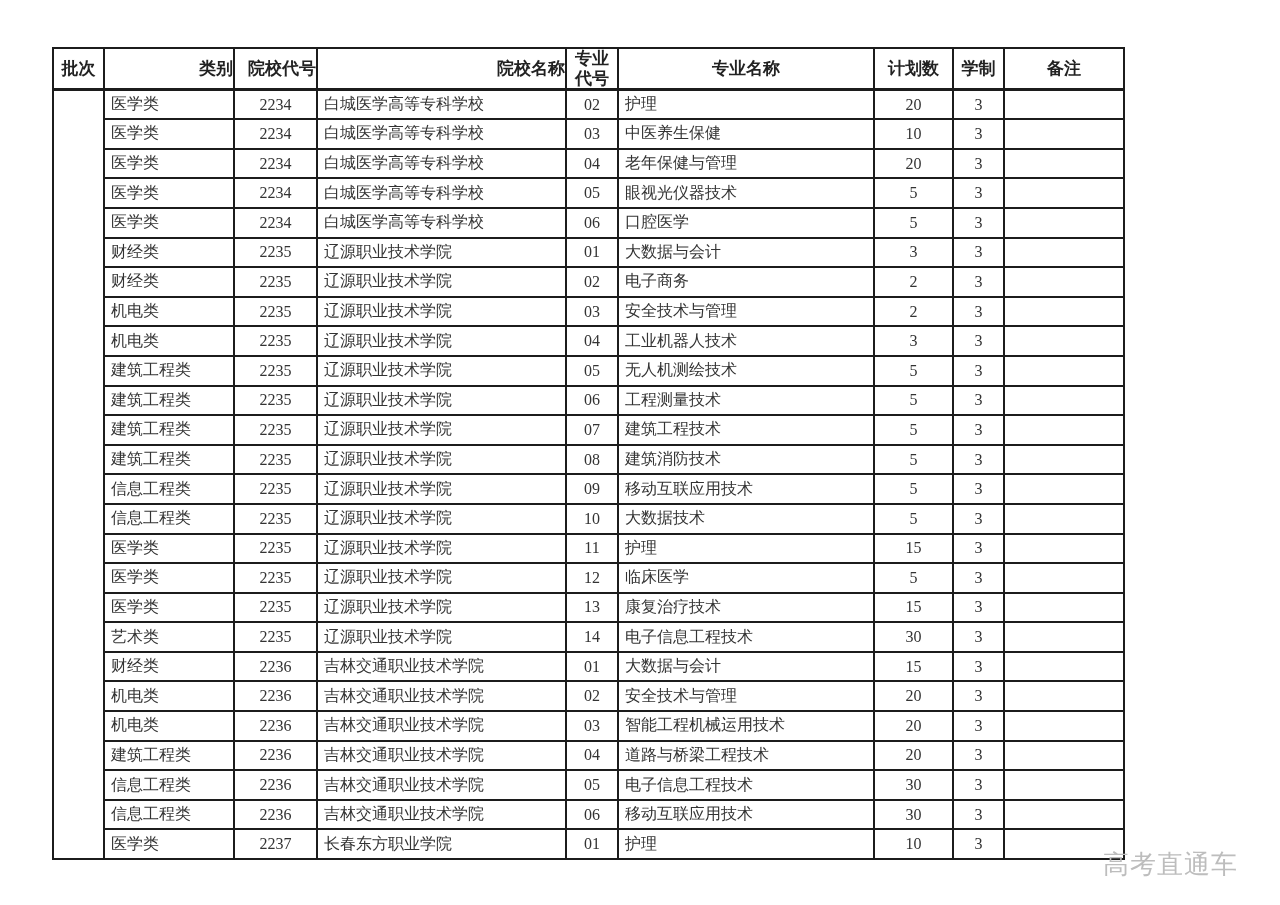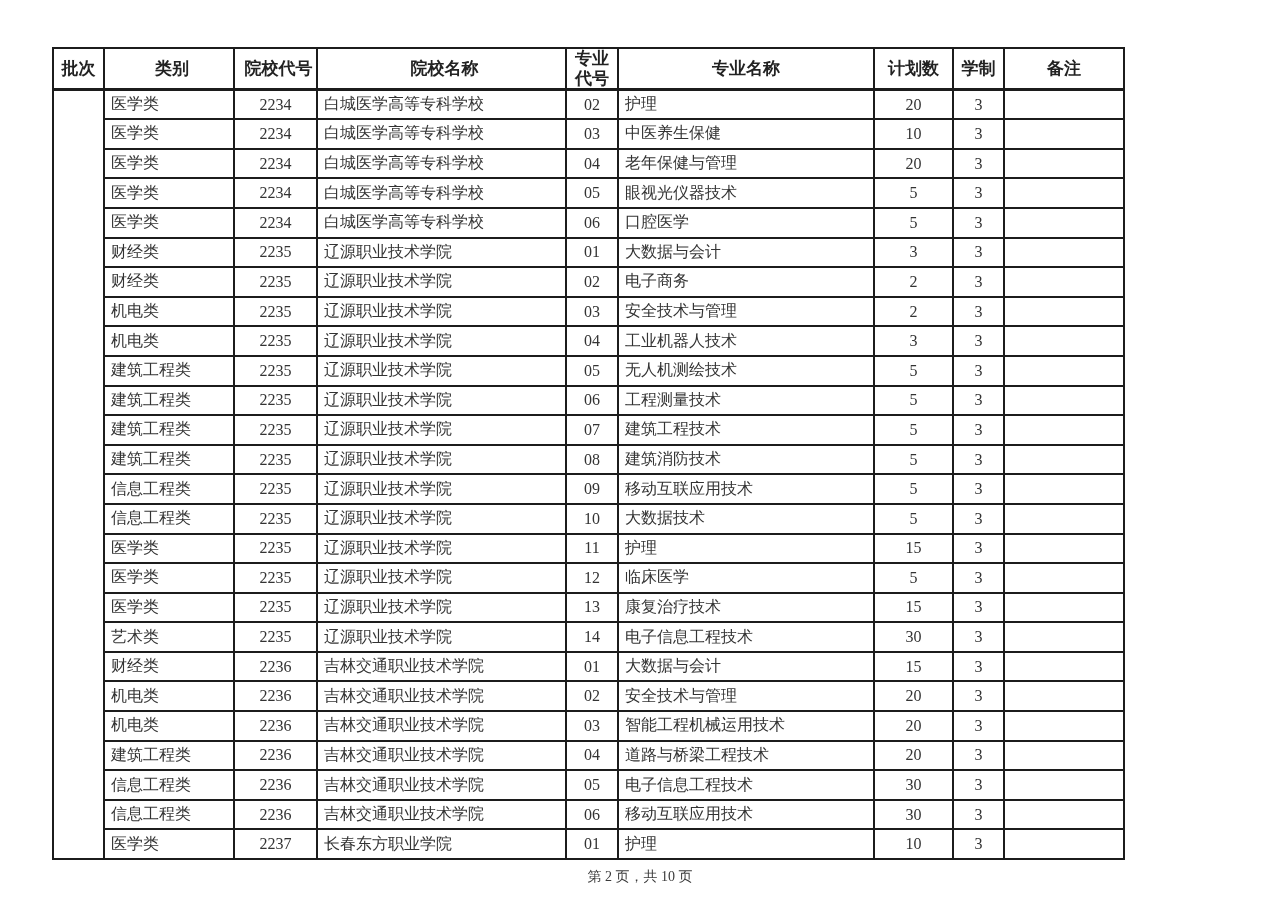--- a/index.html
+++ b/index.html
@@ -43,21 +43,21 @@
   table.plan-table tbody tr {
     height: 29.6px;
     padding-left: 28px;
   }
   table.plan-table tbody td {
     font-size: 16px;
     color: #333;
   }
   .left   { text-align: left; padding-left: 6px !important; }
   .center { text-align: center; }
-  th.hleft { text-align: center; padding-left: 6px !important; }
+  th.hleft { text-align: right; padding-left: 6px !important; }
   .batch-cell { background: #ffffff; }
   .footer {
     position: absolute;
     left: 0;
     top: 868px;
     width: 1280px;
     text-align: center;
     font-size: 14px;
     color: #3a3a3a;
     font-family: "Liberation Serif", "DejaVu Serif", serif;
@@ -360,15 +360,15 @@
           <td class="left">长春东方职业学院</td>
           <td class="center">01</td>
           <td class="left">护理</td>
           <td class="center">10</td>
           <td class="center">3</td>
           <td class="center"></td>
         </tr>
       </tbody>
   </table>
 
-  <div class="footer">第 2 页，共 10 页</div>
+  <div class="watermark">高考直通车</div>
 
 </div>
 
 </body></html>

